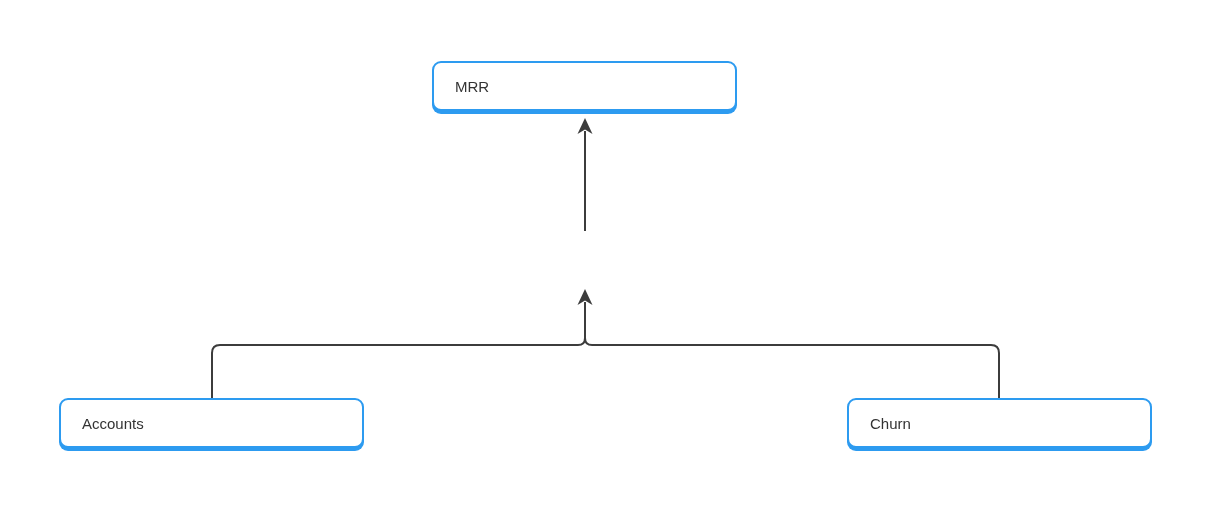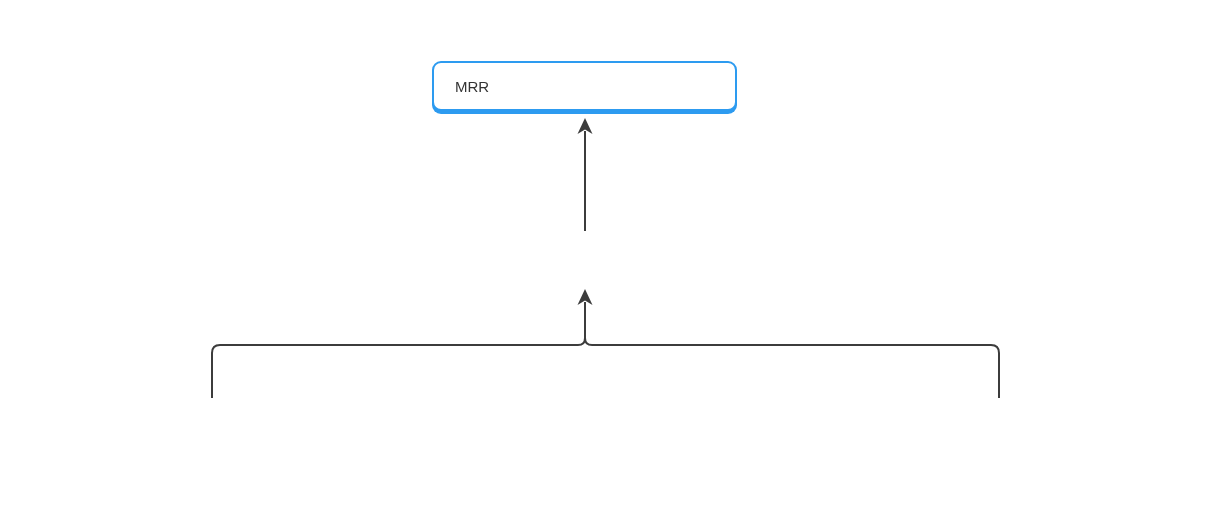--- a/index.html
+++ b/index.html
@@ -78,15 +78,21 @@
 
     <path class="edge" d="M999,398 V353 Q999,345 991,345 H592 Q585,345 585,338 V302"></path>
     <polygon class="arrow" points="585,289 577.5,305 585,300.5 592.5,305"></polygon>
   </svg>
 
   <div class="node node-mrr">
     <span class="node-label">MRR</span>
   </div>
 
 
+  <div class="node node-accounts">
+    <span class="node-label">Accounts</span>
+  </div>
 
+  <div class="node node-churn">
+    <span class="node-label">Churn</span>
+  </div>
 
 </div>
 
 </body></html>

